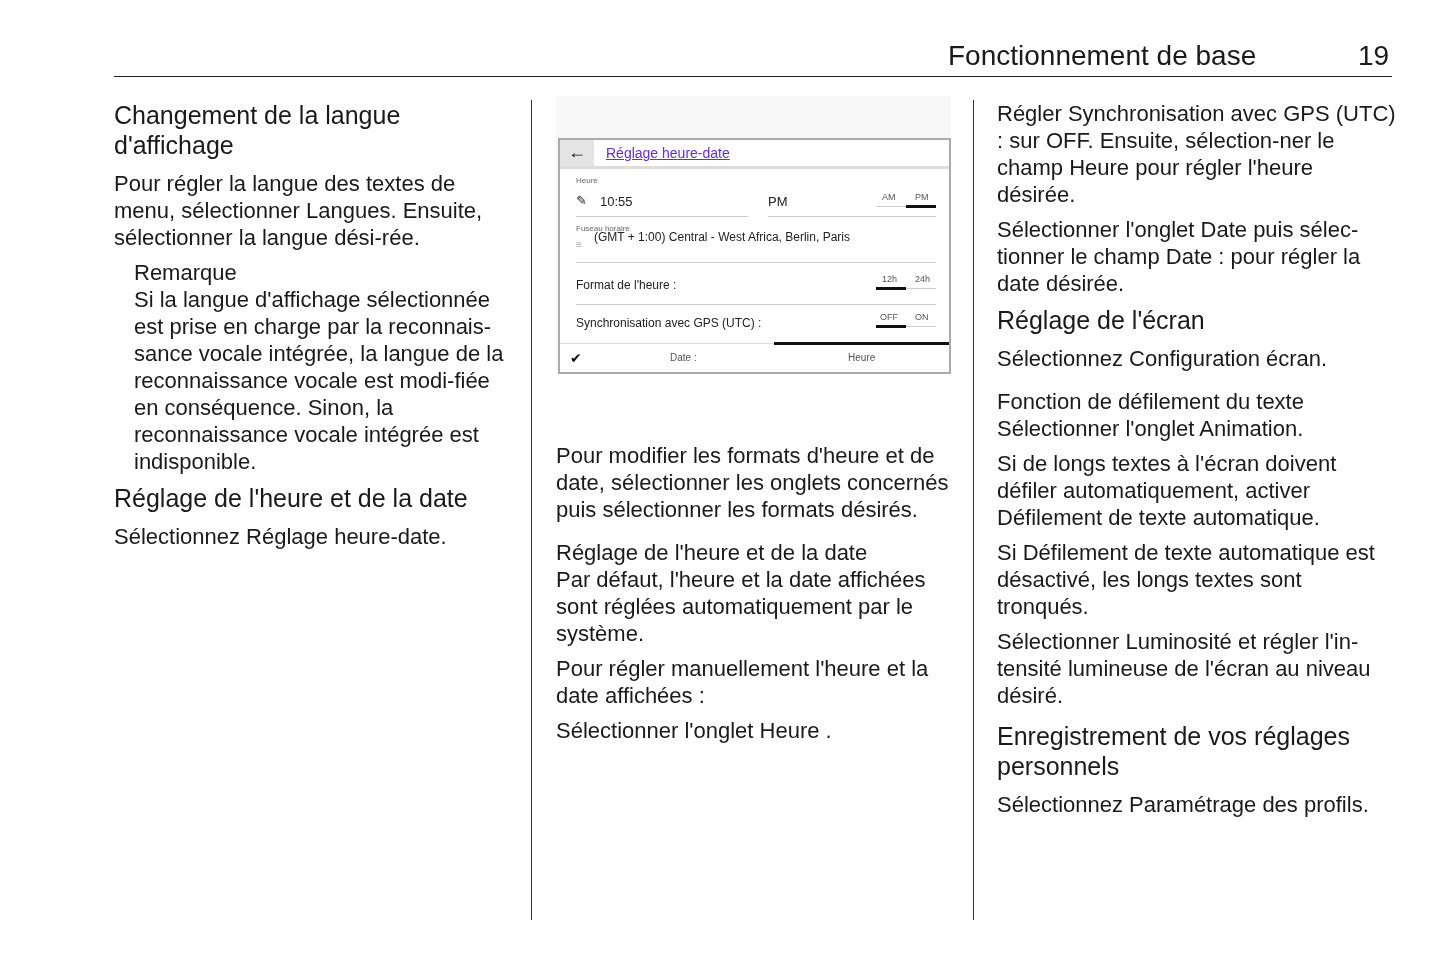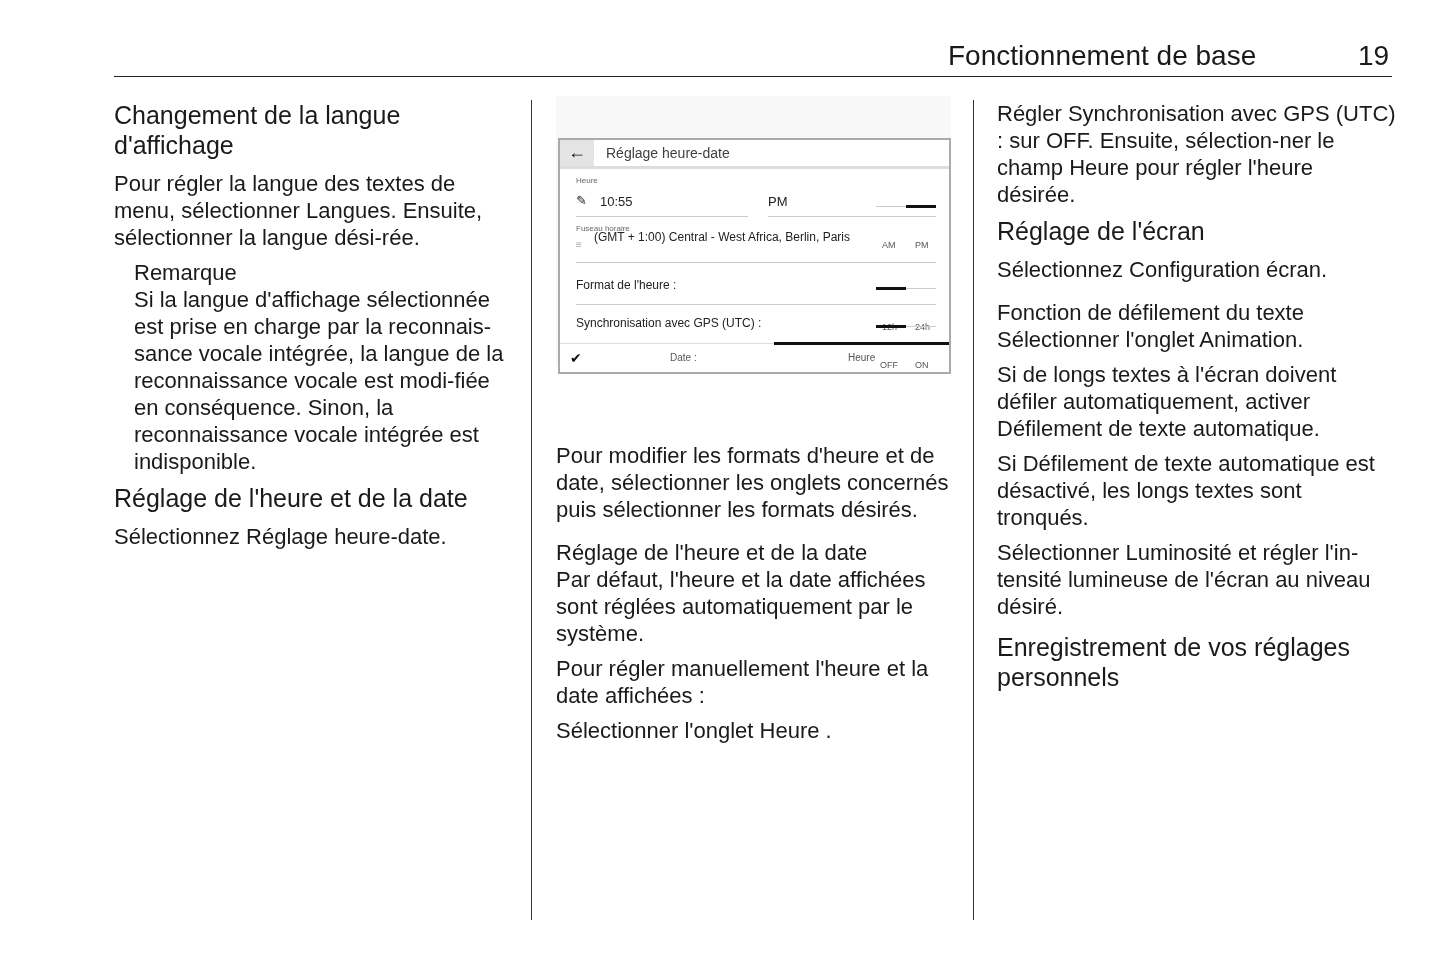--- a/index.html
+++ b/index.html
@@ -14,25 +14,25 @@
   .col3{left:997px;width:400px;}
   .h2{font-size:25px;line-height:30px;margin:0 0 10px 0;font-weight:normal;}
   .h3{font-size:22px;line-height:27px;margin:0;font-weight:normal;}
   p{font-size:22px;line-height:27px;margin:0 0 8px 0;}
   .note{margin-left:20px;}
   .note .lbl{font-size:22px;line-height:27px;}
   .shot{position:relative;width:395px;height:270px;margin-top:-4px;margin-bottom:76px;background:#f8f8f8;}
   .scr{position:absolute;left:2px;top:42px;width:389px;height:232px;border:2px solid #aaa;background:#fff;font-size:12px;color:#444;}
   .scr .topbar{position:absolute;left:0;top:0;right:0;height:26px;border-bottom:3px solid #ddd;}
   .scr .back{position:absolute;left:0;top:0;width:34px;height:26px;background:#e4e4e4;font-size:18px;line-height:24px;text-align:center;color:#111;}
-  .scr .title{position:absolute;left:46px;top:5px;font-size:14px;color:#404040;}
+  .scr .title{position:absolute;left:46px;top:5px;font-size:14px;color:#6d28d9;text-decoration:underline;}
   .small{position:absolute;font-size:8px;color:#666;}
   .val{position:absolute;font-size:13px;color:#222;}
   .line{position:absolute;height:1px;background:#ccc;}
-  .seg{position:absolute;font-size:9px;color:#555;margin-top:48px;}
+  .seg{position:absolute;font-size:9px;color:#555;}
   .bar{position:absolute;height:3px;background:#111;}
   .tabbar{position:absolute;left:0;right:0;bottom:0;height:28px;border-top:1px solid #ddd;}
 </style>
 </head>
 <body>
 
 <div>
   <div class="hdr-title">Fonctionnement de base</div>
   <div class="hdr-num">19</div>
   <div class="hdr-rule"></div>
@@ -94,21 +94,23 @@
   </div>
   <p>Pour modifier les formats d'heure et de date, sélectionner les onglets concernés puis sélectionner les formats désirés.</p>
   <div class="h3" style="margin-top:16px">Réglage de l'heure et de la date</div>
   <p>Par défaut, l'heure et la date affichées sont réglées automatiquement par le système.</p>
   <p>Pour régler manuellement l'heure et la date affichées :</p>
   <p>Sélectionner l'onglet Heure .</p>
 </div>
 
 <div class="col col3">
   <p>Régler Synchronisation avec GPS (UTC) : sur OFF. Ensuite, sélection-ner le champ Heure  pour régler l'heure désirée.</p>
+  <p>Sélectionner l'onglet Date puis sélec-tionner le champ Date : pour régler la date désirée.</p>
   <h2 class="h2" style="margin-top:2px">Réglage de l'écran</h2>
   <p>Sélectionnez Configuration écran.</p>
   <div class="h3" style="margin-top:16px">Fonction de défilement du texte</div>
   <p>Sélectionner l'onglet Animation.</p>
   <p>Si de longs textes à l'écran doivent défiler automatiquement, activer Défilement de texte automatique.</p>
   <p>Si Défilement de texte automatique est désactivé, les longs textes sont tronqués.</p>
   <p>Sélectionner Luminosité et régler l'in-tensité lumineuse de l'écran au niveau désiré.</p>
   <h2 class="h2" style="margin-top:12px">Enregistrement de vos réglages personnels</h2>
+  <p>Sélectionnez Paramétrage des profils.</p>
 </div>
 
 </body></html>

